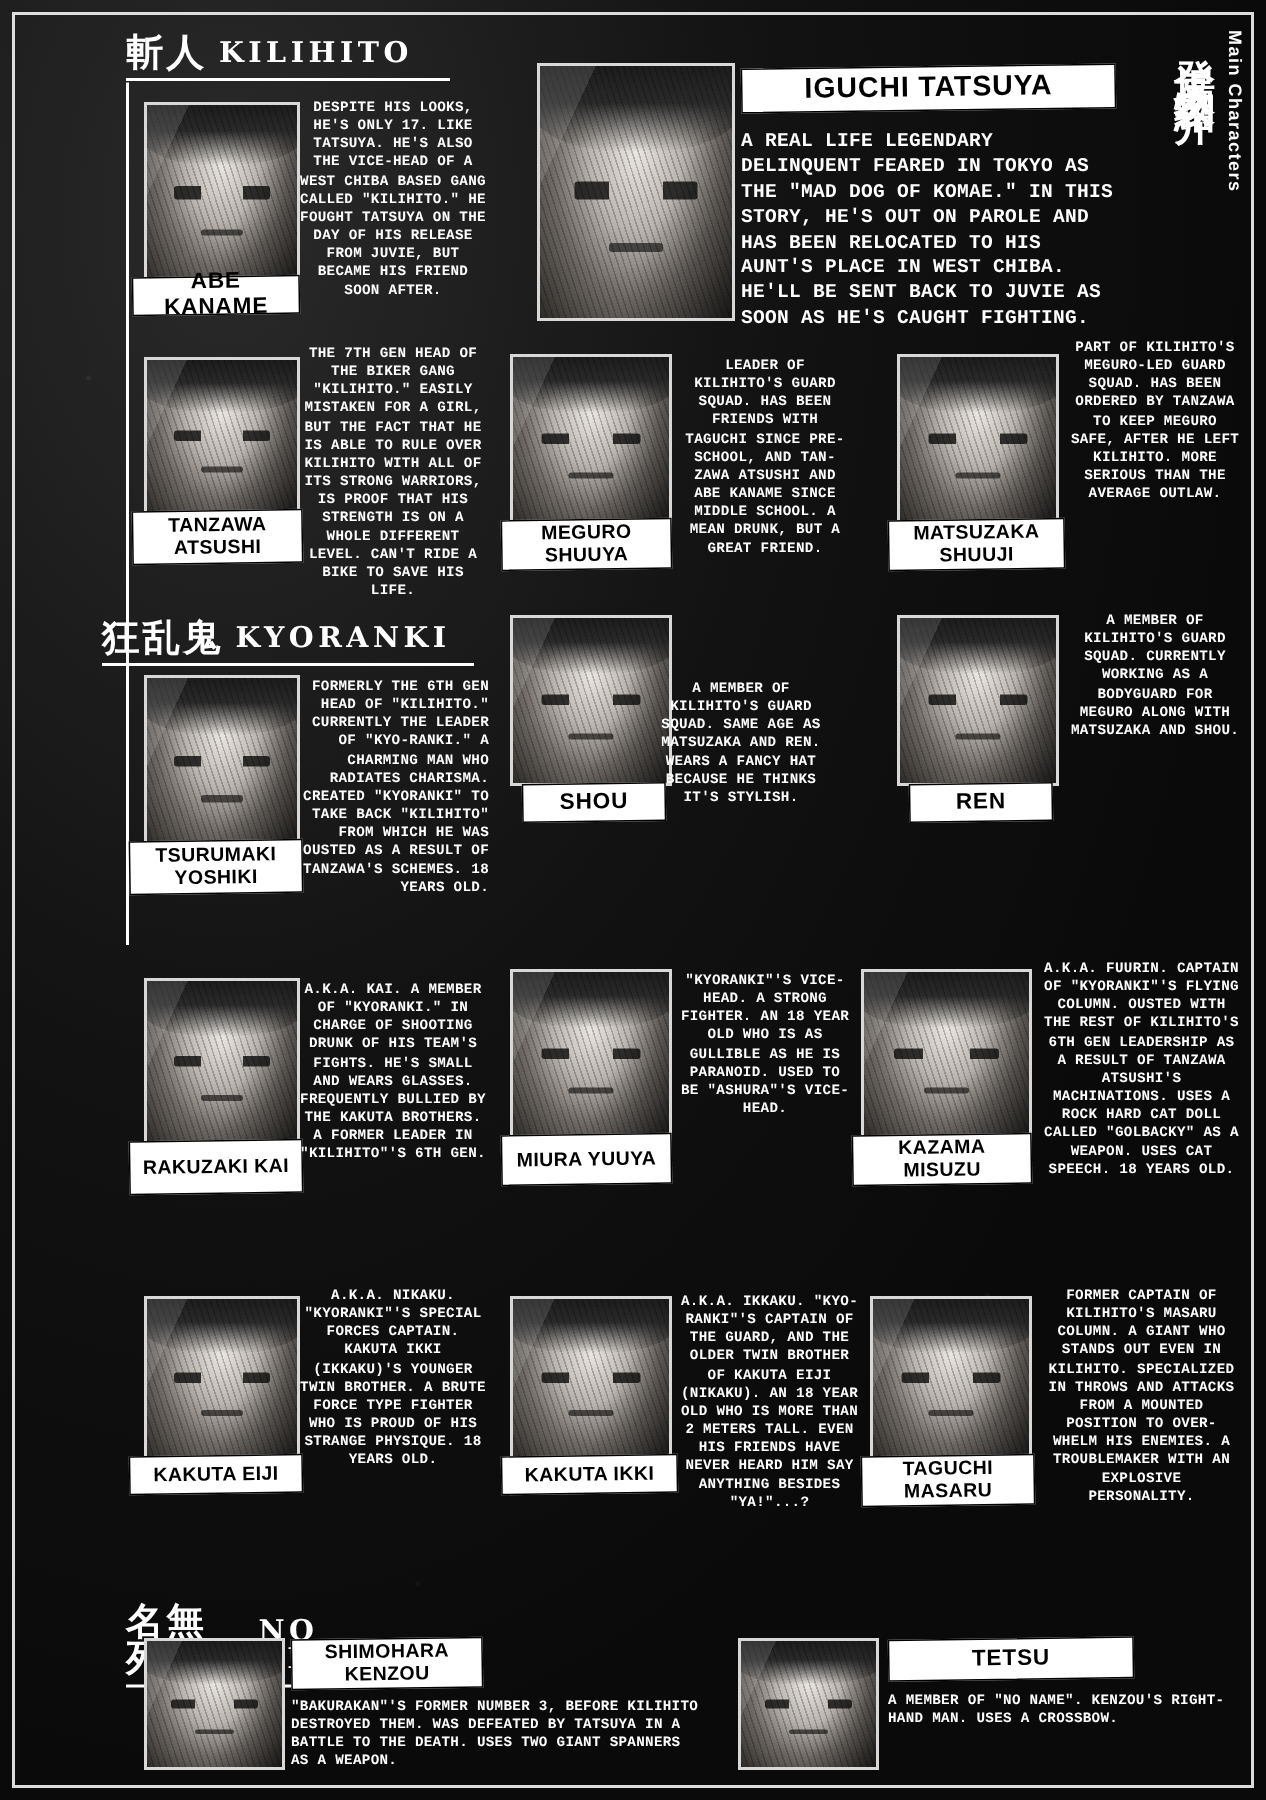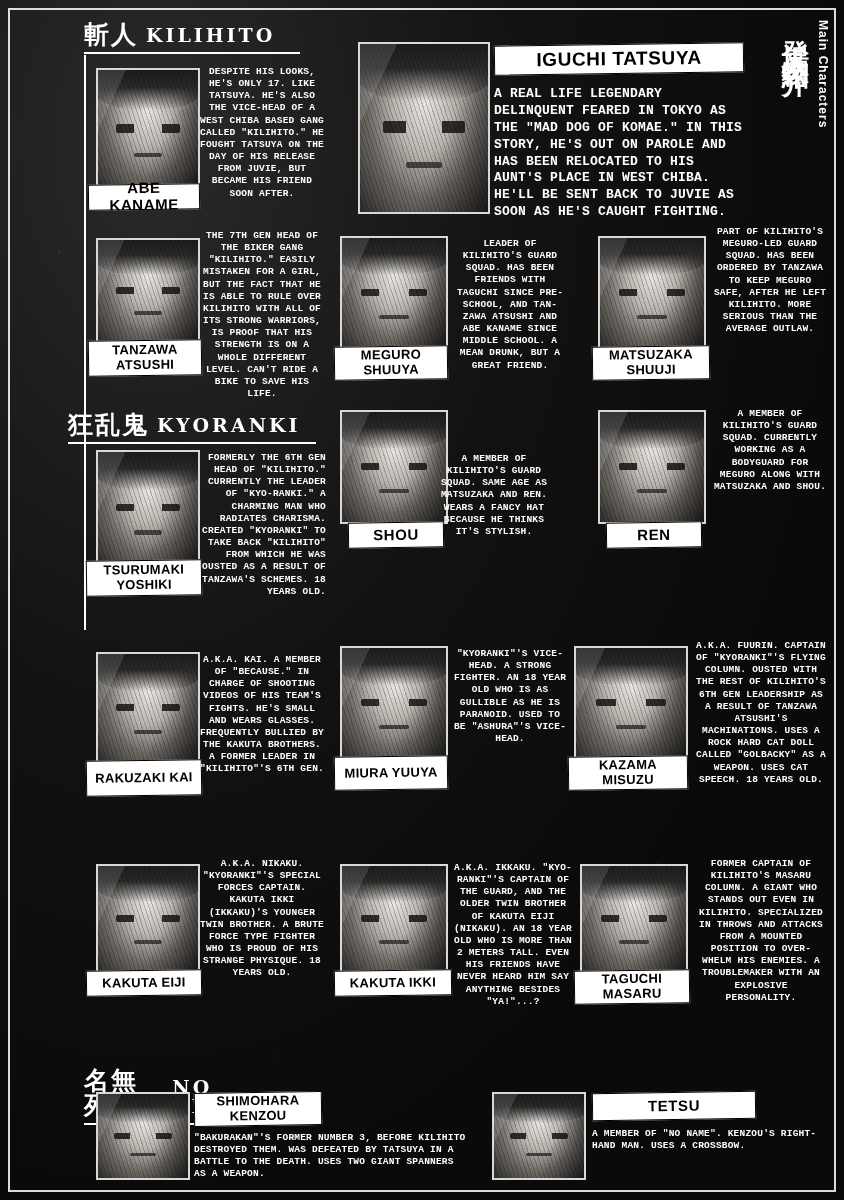--- a/index.html
+++ b/index.html
@@ -230,21 +230,21 @@
   <div class="desc" style="left:198px;top:452px;width:128px;text-align:right;">FORMERLY THE 6TH GEN HEAD OF "KILIHITO." CURRENTLY THE LEADER OF "KYO-RANKI." A CHARMING MAN WHO RADIATES CHARISMA. CREATED "KYORANKI" TO TAKE BACK "KILIHITO" FROM WHICH HE WAS OUSTED AS A RESULT OF TANZAWA'S SCHEMES. 18 YEARS OLD.</div>
 
   <div class="portrait" style="left:96px;top:652px;width:100px;height:108px;">
     <div class="face"></div>
       <div class="hair"></div>
       <div class="eyes"></div>
       <div class="mouth"></div>
       <div class="shade"></div>
   </div>
   <div class="plate mid" style="left:86px;top:760px;width:116px;height:36px;">RAKUZAKI KAI</div>
-  <div class="desc" style="left:198px;top:654px;width:128px;">A.K.A. KAI. A MEMBER OF "BECAUSE." IN CHARGE OF SHOOTING VIDEOS OF HIS TEAM'S FIGHTS. HE'S SMALL AND WEARS GLASSES. FREQUENTLY BULLIED BY THE KAKUTA BROTHERS. A FORMER LEADER IN "KILIHITO"'S 6TH GEN.</div>
+  <div class="desc" style="left:198px;top:654px;width:128px;">A.K.A. KAI. A MEMBER OF "KYORANKI." IN CHARGE OF SHOOTING DRUNK OF HIS TEAM'S FIGHTS. HE'S SMALL AND WEARS GLASSES. FREQUENTLY BULLIED BY THE KAKUTA BROTHERS. A FORMER LEADER IN "KILIHITO"'S 6TH GEN.</div>
 
   <div class="portrait" style="left:340px;top:646px;width:104px;height:110px;">
     <div class="face"></div>
       <div class="hair"></div>
       <div class="eyes"></div>
       <div class="mouth"></div>
       <div class="shade"></div>
   </div>
   <div class="plate mid" style="left:334px;top:756px;width:114px;height:34px;">MIURA YUUYA</div>
   <div class="desc" style="left:452px;top:648px;width:116px;">"KYORANKI"'S VICE-HEAD. A STRONG FIGHTER. AN 18 YEAR OLD WHO IS AS GULLIBLE AS HE IS PARANOID. USED TO BE "ASHURA"'S VICE-HEAD.</div>

